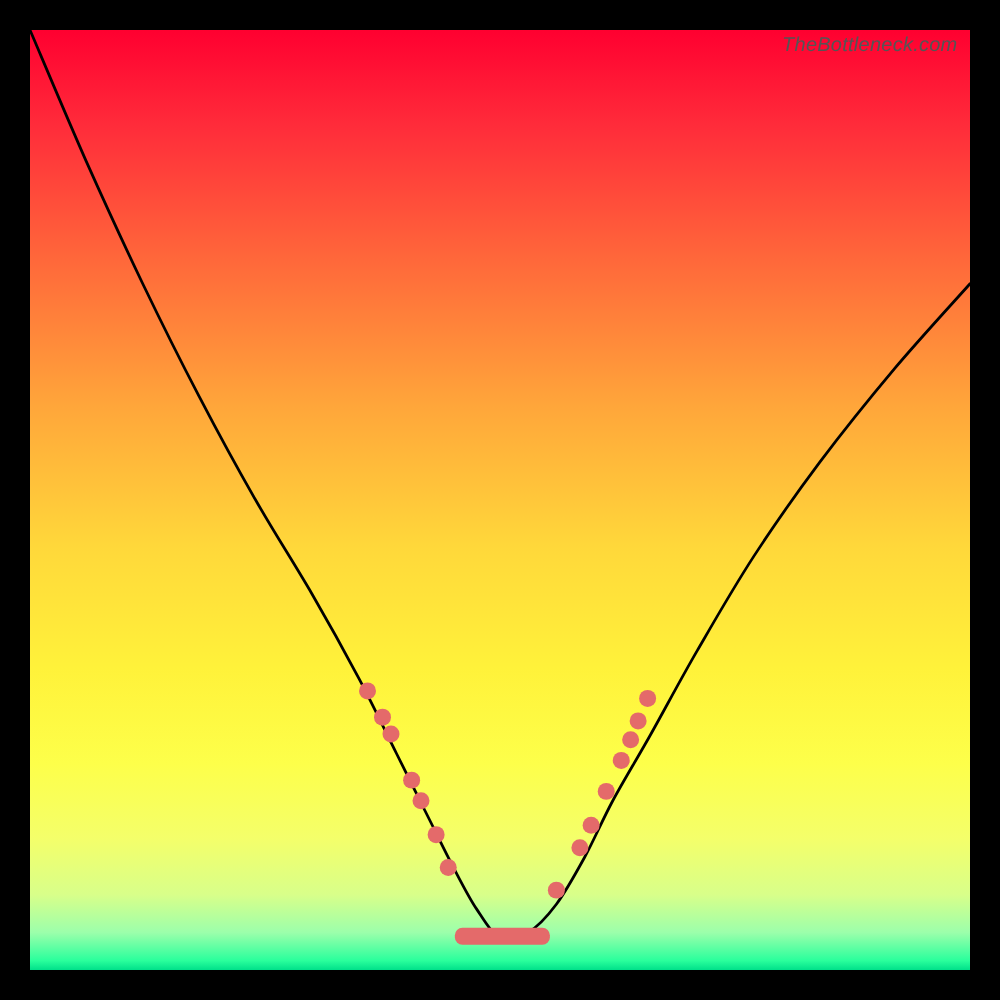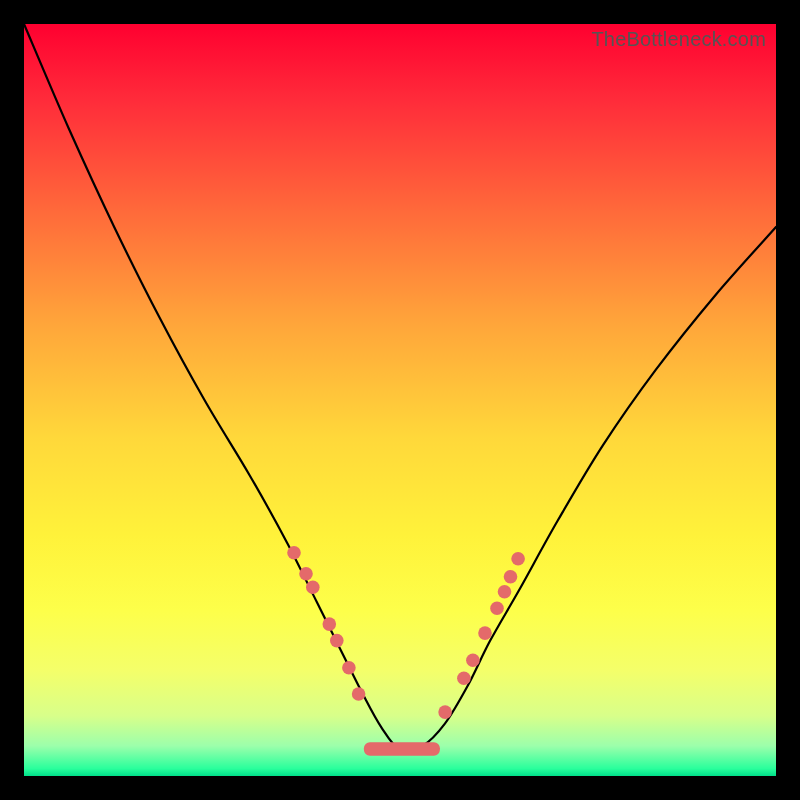--- a/index.html
+++ b/index.html
@@ -30,24 +30,25 @@
       #9cffab 96%,
       #2aff9c 99%,
       #00e08a 100%
     );
   }
   .watermark {
     position: absolute;
     top: 4px;
     right: 10px;
     color: #555;
-    font-size: 20px;
+    font-size: 16px;
     font-weight: 500;
     letter-spacing: 0.2px;
     user-select: none;
+    font-style: italic;
   }
   svg.plot {
     position: absolute;
     left: 0;
     top: 0;
     width: 752px;
     height: 752px;
     overflow: visible;
   }
   .curve {

